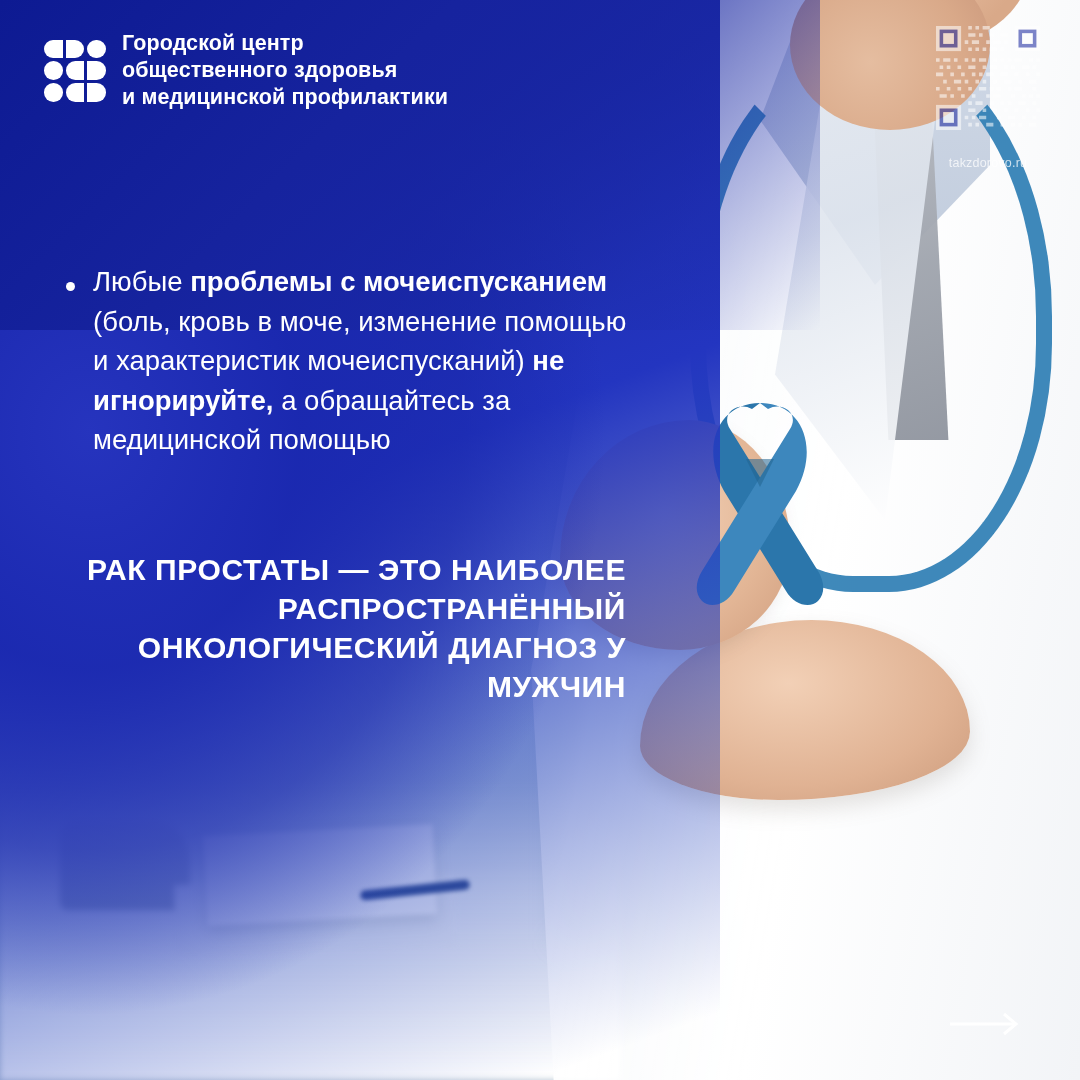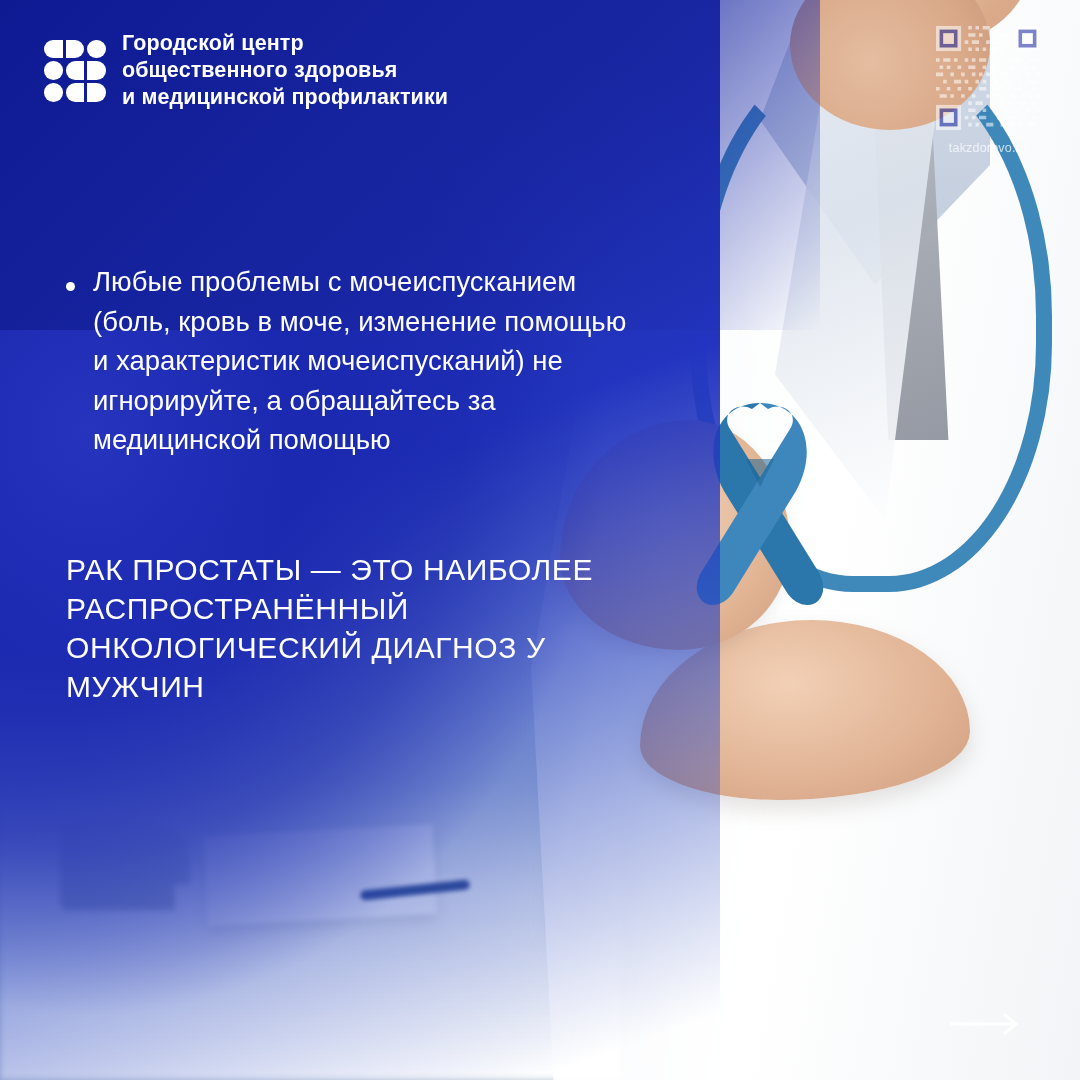--- a/index.html
+++ b/index.html
@@ -270,21 +270,21 @@
     width: 112px;
     text-align: center;
   }
   .qr {
     width: 104px;
     height: 104px;
     margin: 0 auto;
     opacity: .55;
   }
   .qr-label {
-    margin-top: 7px;
+    margin-top: 22px;
     color: rgba(255,255,255,.75);
     font-size: 12.5px;
     letter-spacing: .2px;
   }
 
   
   .headline {
     position: absolute;
     left: 66px;
     top: 190px;
@@ -309,33 +309,34 @@
     height: 9px;
     border-radius: 50%;
     background: #ffffff;
     margin-top: 20px;
   }
   .bullet-text {
     font-size: 27.5px;
     line-height: 1.44;
     font-weight: 400;
   }
-  .bullet-text b { font-weight: 400; }
+  .bullet-text b { font-weight: 700; }
 
   .subhead {
     position: absolute;
     left: 66px;
     top: 550px;
     width: 560px;
     color: #ffffff;
     font-size: 30px;
-    font-weight: 400;
+    font-weight: 700;
     line-height: 1.30;
     letter-spacing: .6px;
     text-transform: uppercase;
+    text-align: right;
   }
 
   
   .next-arrow {
     position: absolute;
     right: 56px;
     bottom: 42px;
     width: 76px;
     height: 28px;
     cursor: pointer;

